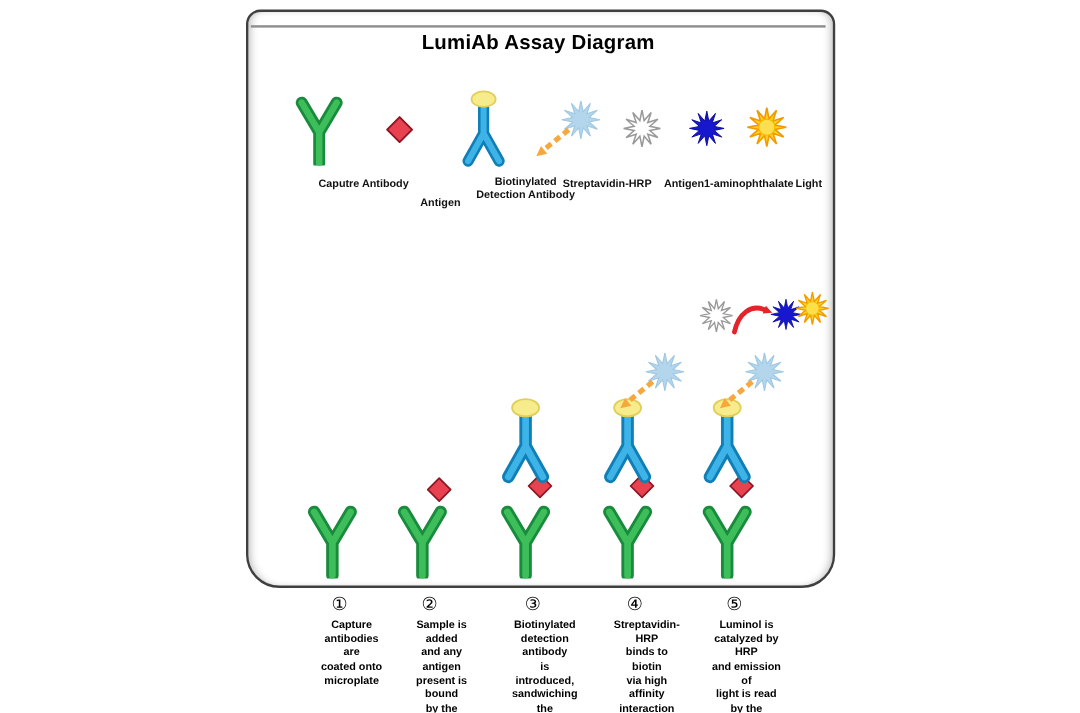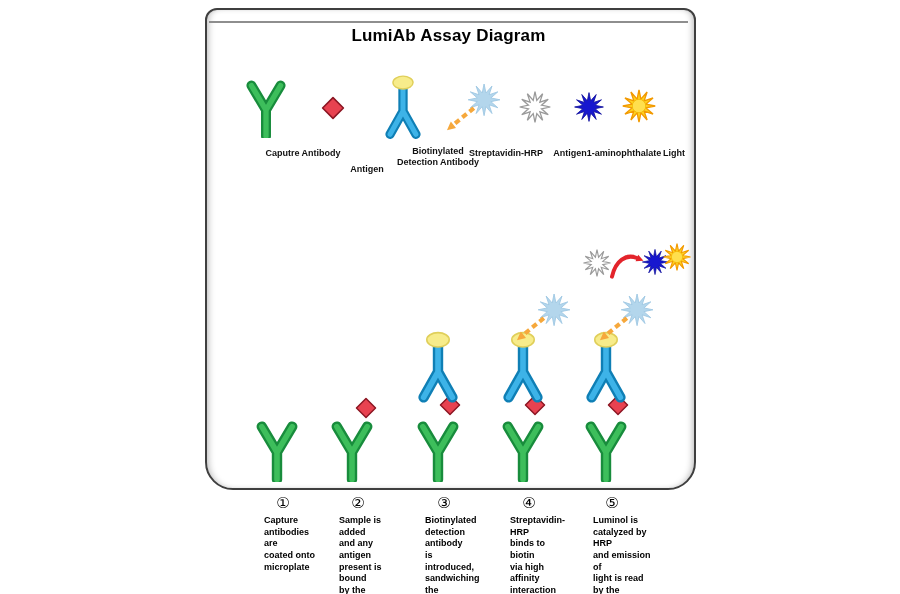--- a/index.html
+++ b/index.html
@@ -11,21 +11,21 @@
          box-shadow:inset 5px 0 7px -4px rgba(0,0,0,.30), inset -5px 0 7px -4px rgba(0,0,0,.30);}
   .plate-rim{left:209px;top:21px;width:479px;height:0;border-top:2px solid #8e8e8e;}
   .title{left:205px;top:26px;width:487px;margin:0;text-align:center;
          font-size:17px;font-weight:bold;color:#000;letter-spacing:.2px;}
   .legend-label{font-size:9px;font-weight:bold;color:#111;text-align:center;
                 line-height:1.25;white-space:pre-line;margin-left:34px;}
   .step-col{width:78px;}
   .step-num{text-align:center;font-size:15px;color:#000;
             font-family:"DejaVu Sans",sans-serif;}
   .step-text{margin-top:3px;font-size:9px;font-weight:bold;color:#000;
-             line-height:1.3;white-space:pre-line;padding-left:6px;text-align:left;margin-left:14px;}
+             line-height:1.3;white-space:pre-line;padding-left:6px;text-align:center;margin-left:14px;}
   svg.icn{display:block;overflow:visible;}
 </style>
 </head>
 <body>
 
 <div class="stage">
 
   <svg width="0" height="0" style="position:absolute" aria-hidden="true">
     <defs>
       <symbol id="ab-green" viewBox="0 0 60 80">

